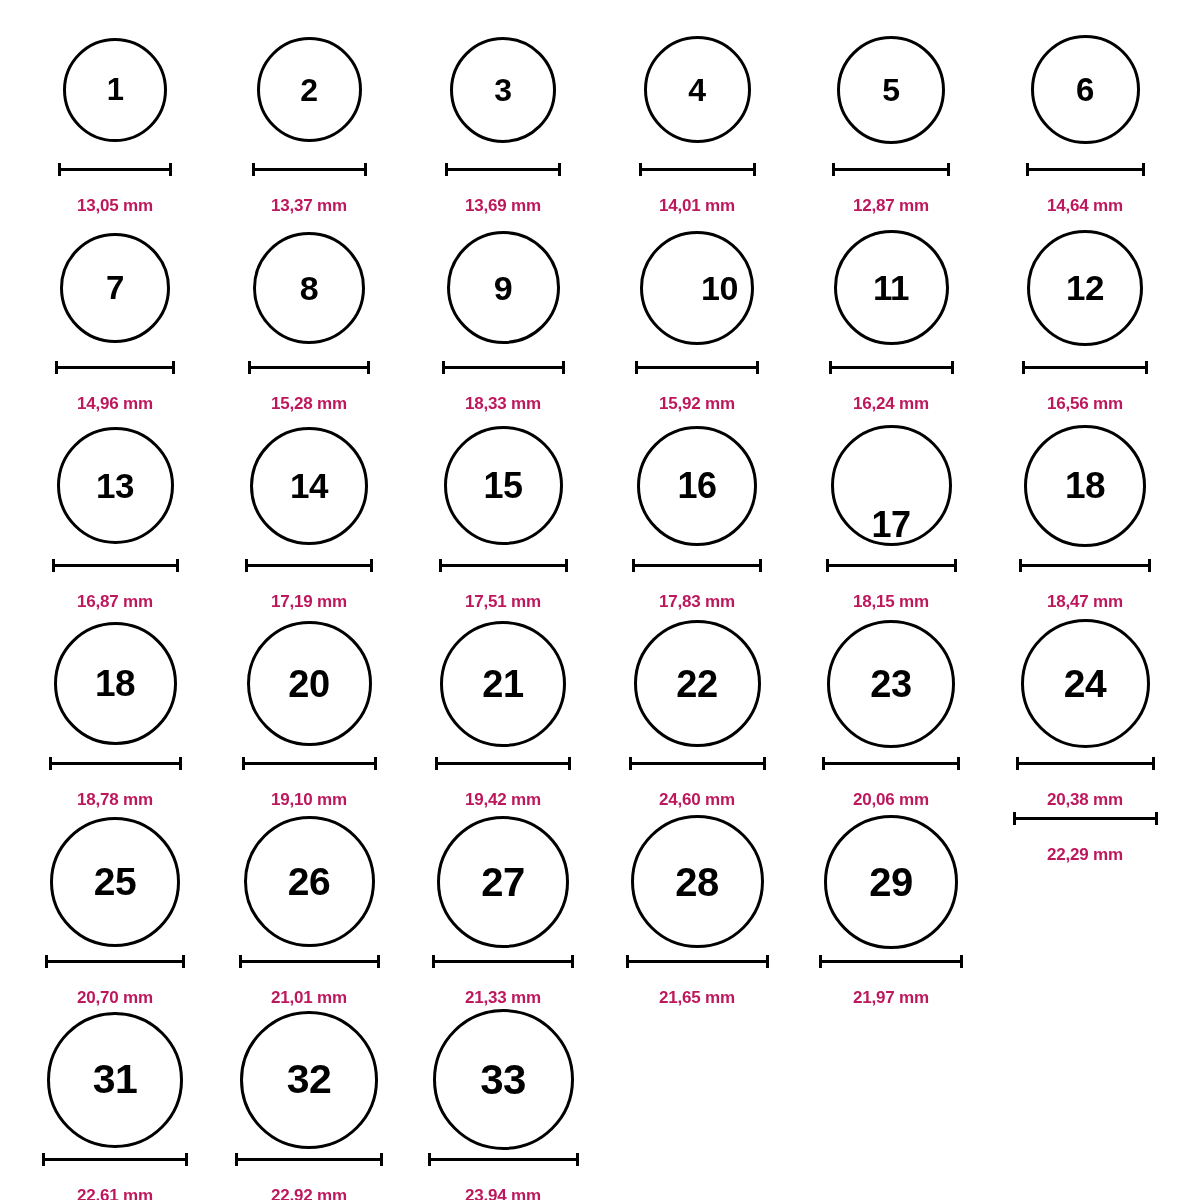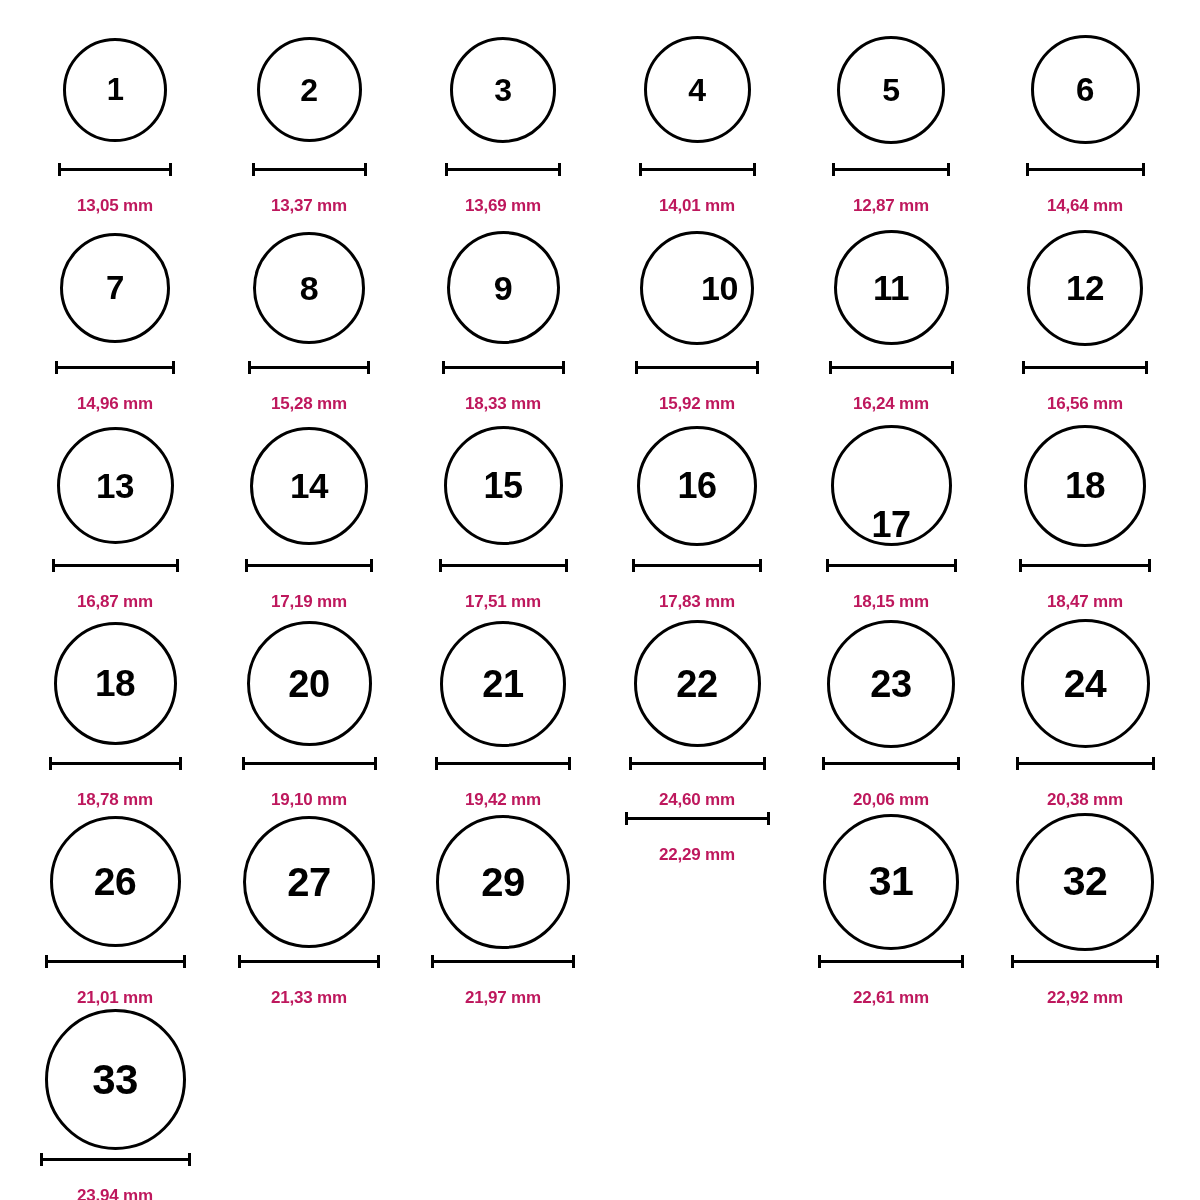--- a/index.html
+++ b/index.html
@@ -401,20 +401,33 @@
         </div>
         <div class="measure-bar" style="width: 139px;">
           <div class="bar-line"></div>
           <div class="cap left"></div>
           <div class="cap right"></div>
         </div>
         <div class="measure-label">20,38 mm</div>
       </div>
       <div class="size-cell">
         <div class="circle-wrap">
+          <div class="ring-circle" style="width: 130px; height: 130px;">
+            <span class="ring-number" style="font-size: 39px;">25</span>
+          </div>
+        </div>
+        <div class="measure-bar" style="width: 140px;">
+          <div class="bar-line"></div>
+          <div class="cap left"></div>
+          <div class="cap right"></div>
+        </div>
+        <div class="measure-label">20,70 mm</div>
+      </div>
+      <div class="size-cell">
+        <div class="circle-wrap">
           <div class="ring-circle" style="width: 131px; height: 131px;">
             <span class="ring-number" style="font-size: 39px;">26</span>
           </div>
         </div>
         <div class="measure-bar" style="width: 141px;">
           <div class="bar-line"></div>
           <div class="cap left"></div>
           <div class="cap right"></div>
         </div>
         <div class="measure-label">21,01 mm</div>
@@ -424,20 +437,33 @@
           <div class="ring-circle" style="width: 132px; height: 132px;">
             <span class="ring-number" style="font-size: 40px;">27</span>
           </div>
         </div>
         <div class="measure-bar" style="width: 142px;">
           <div class="bar-line"></div>
           <div class="cap left"></div>
           <div class="cap right"></div>
         </div>
         <div class="measure-label">21,33 mm</div>
+      </div>
+      <div class="size-cell">
+        <div class="circle-wrap">
+          <div class="ring-circle" style="width: 133px; height: 133px;">
+            <span class="ring-number" style="font-size: 40px;">28</span>
+          </div>
+        </div>
+        <div class="measure-bar" style="width: 143px;">
+          <div class="bar-line"></div>
+          <div class="cap left"></div>
+          <div class="cap right"></div>
+        </div>
+        <div class="measure-label">21,65 mm</div>
       </div>
       <div class="size-cell">
         <div class="circle-wrap">
           <div class="ring-circle" style="width: 134px; height: 134px;">
             <span class="ring-number" style="font-size: 40px;">29</span>
           </div>
         </div>
         <div class="measure-bar" style="width: 144px;">
           <div class="bar-line"></div>
           <div class="cap left"></div>

